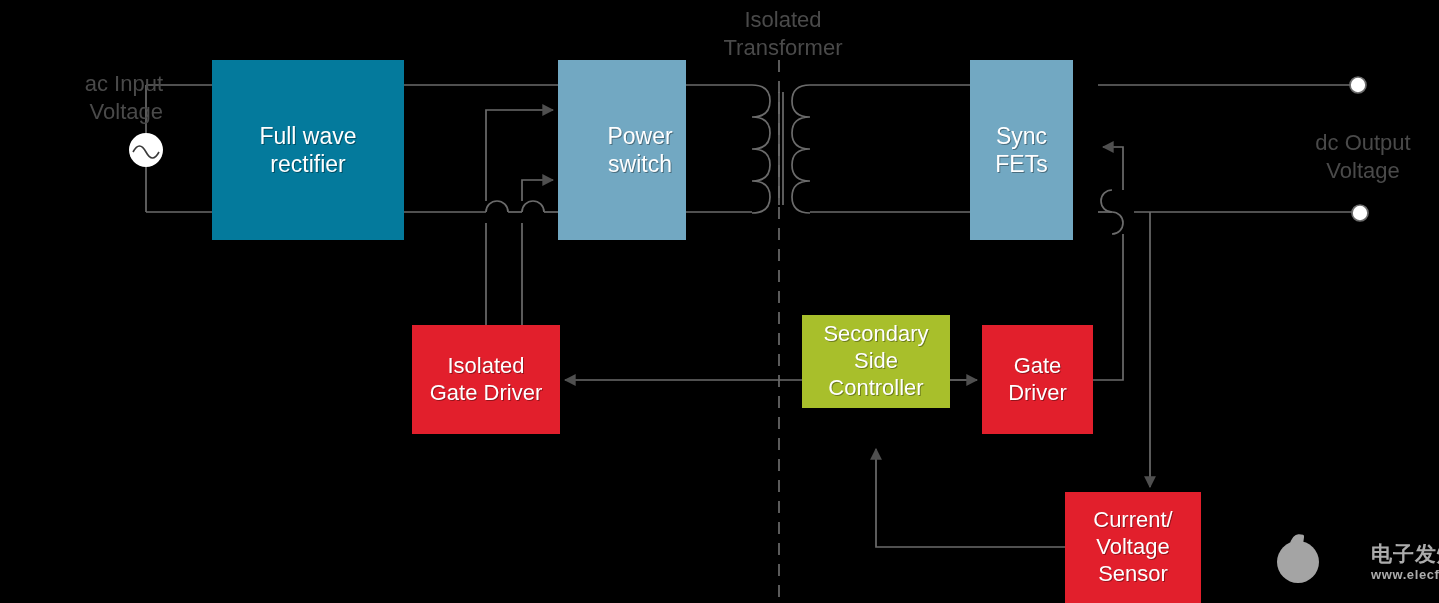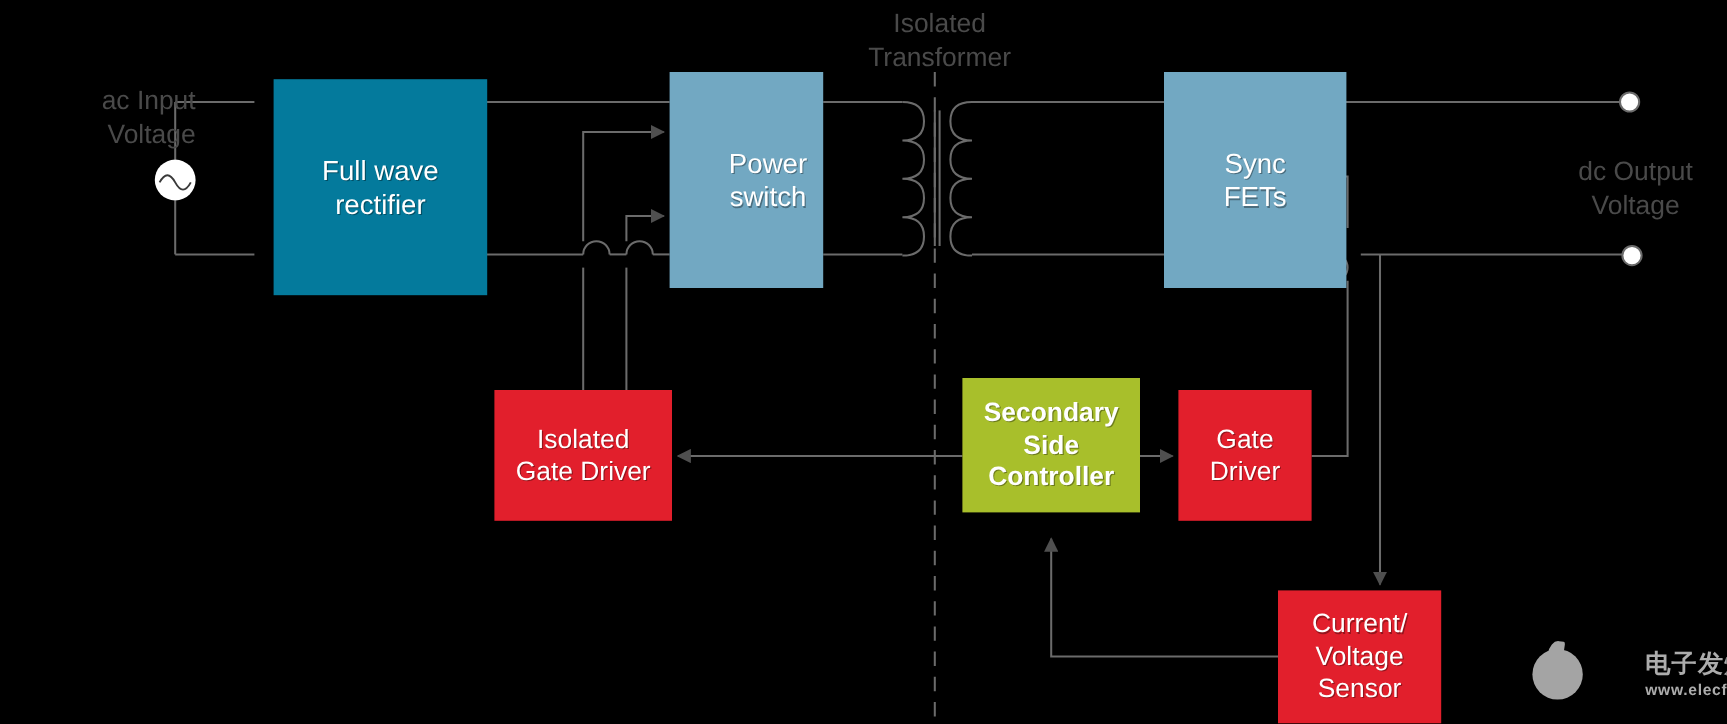--- a/index.html
+++ b/index.html
@@ -97,37 +97,37 @@
       <path d="M779,60 L779,603" stroke-dasharray="12 9"></path>
 
       <circle cx="146" cy="150" r="17" fill="#ffffff" stroke="none"></circle>
       <path d="M133,152 q6.5,-12 13,0 q6.5,12 13,0" stroke="#3a3a3a" stroke-width="1.6" fill="none"></path>
 
       <circle cx="1358" cy="85" r="8" fill="#ffffff"></circle>
       <circle cx="1360" cy="213" r="8" fill="#ffffff"></circle>
     </g>
   </svg>
 
-  <div class="blk teal" style="left:228px;top:60px;width:178px;height:180px;margin-top:6px;">
+  <div class="blk teal" style="left:212px;top:60px;width:192px;height:180px;">
     <span>Full wave<br>rectifier</span>
   </div>
 
   <div class="blk steel" style="left:558px;top:60px;width:128px;height:180px;padding-left:36px;">
     <span>Power<br>switch</span>
   </div>
 
-  <div class="blk steel" style="left:970px;top:60px;width:152px;height:180px;">
+  <div class="blk steel" style="left:970px;top:60px;width:103px;height:180px;">
     <span>Sync<br>FETs</span>
   </div>
 
   <div class="blk red" style="left:412px;top:325px;width:148px;height:109px;">
     <span>Isolated<br>Gate Driver</span>
   </div>
 
-  <div class="blk green" style="left:802px;top:315px;width:148px;height:112px;font-weight:bold;">
+  <div class="blk green" style="left:802px;top:315px;width:148px;height:93px;">
     <span>Secondary<br>Side<br>Controller</span>
   </div>
 
   <div class="blk red" style="left:982px;top:325px;width:111px;height:109px;">
     <span>Gate<br>Driver</span>
   </div>
 
   <div class="blk red" style="left:1065px;top:492px;width:136px;height:111px;">
     <span>Current/<br>Voltage<br>Sensor</span>
   </div>

